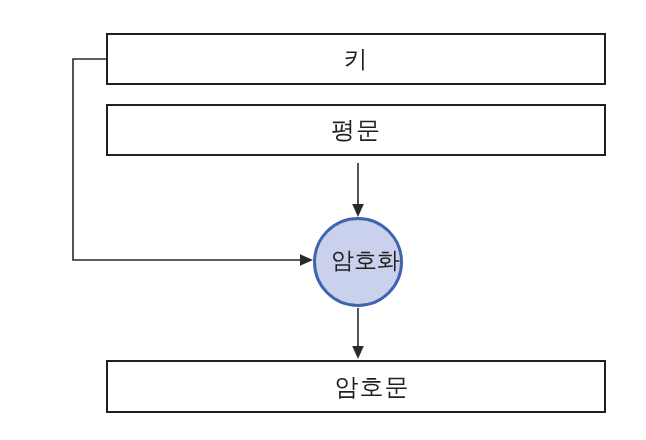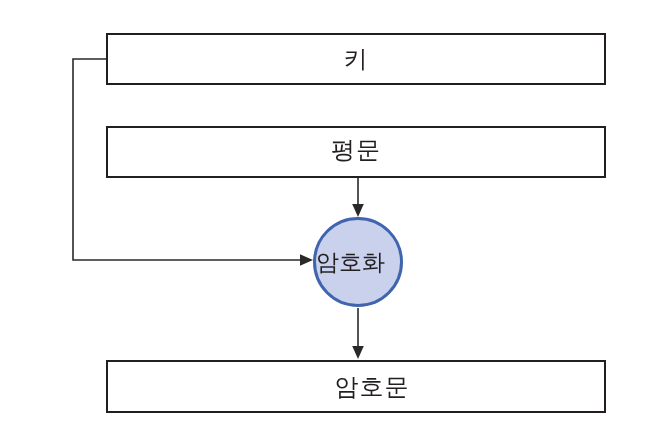--- a/index.html
+++ b/index.html
@@ -27,35 +27,36 @@
     display: flex;
     align-items: center;
     justify-content: center;
   }
   .node-label {
     font-size: 24px;
     letter-spacing: 1px;
     line-height: 1;
   }
   #key-box { top: 33px; }
-  #plaintext-box { top: 126px; font-family: Liberation Mono, monospace; }
+  #plaintext-box { top: 104px; }
   #ciphertext-box { top: 360px; height: 53px; padding-left: 32px; }
   .encrypt-circle {
     position: absolute;
     left: 313px;
     top: 217px;
     width: 90px;
     height: 90px;
     box-sizing: border-box;
     border-radius: 50%;
     background: var(--circle-fill, #c9d1ec);
     border: 3px solid var(--circle-stroke, #4164af);
     display: flex;
     align-items: center;
-    justify-content: flex-start;
+    justify-content: flex-end;
+    font-family: Liberation Mono, monospace;
   }
   .encrypt-circle .node-label {
     font-size: 23px;
     letter-spacing: 0;
   }
   svg.connectors {
     position: absolute;
     left: 0;
     top: 0;
     pointer-events: none;

